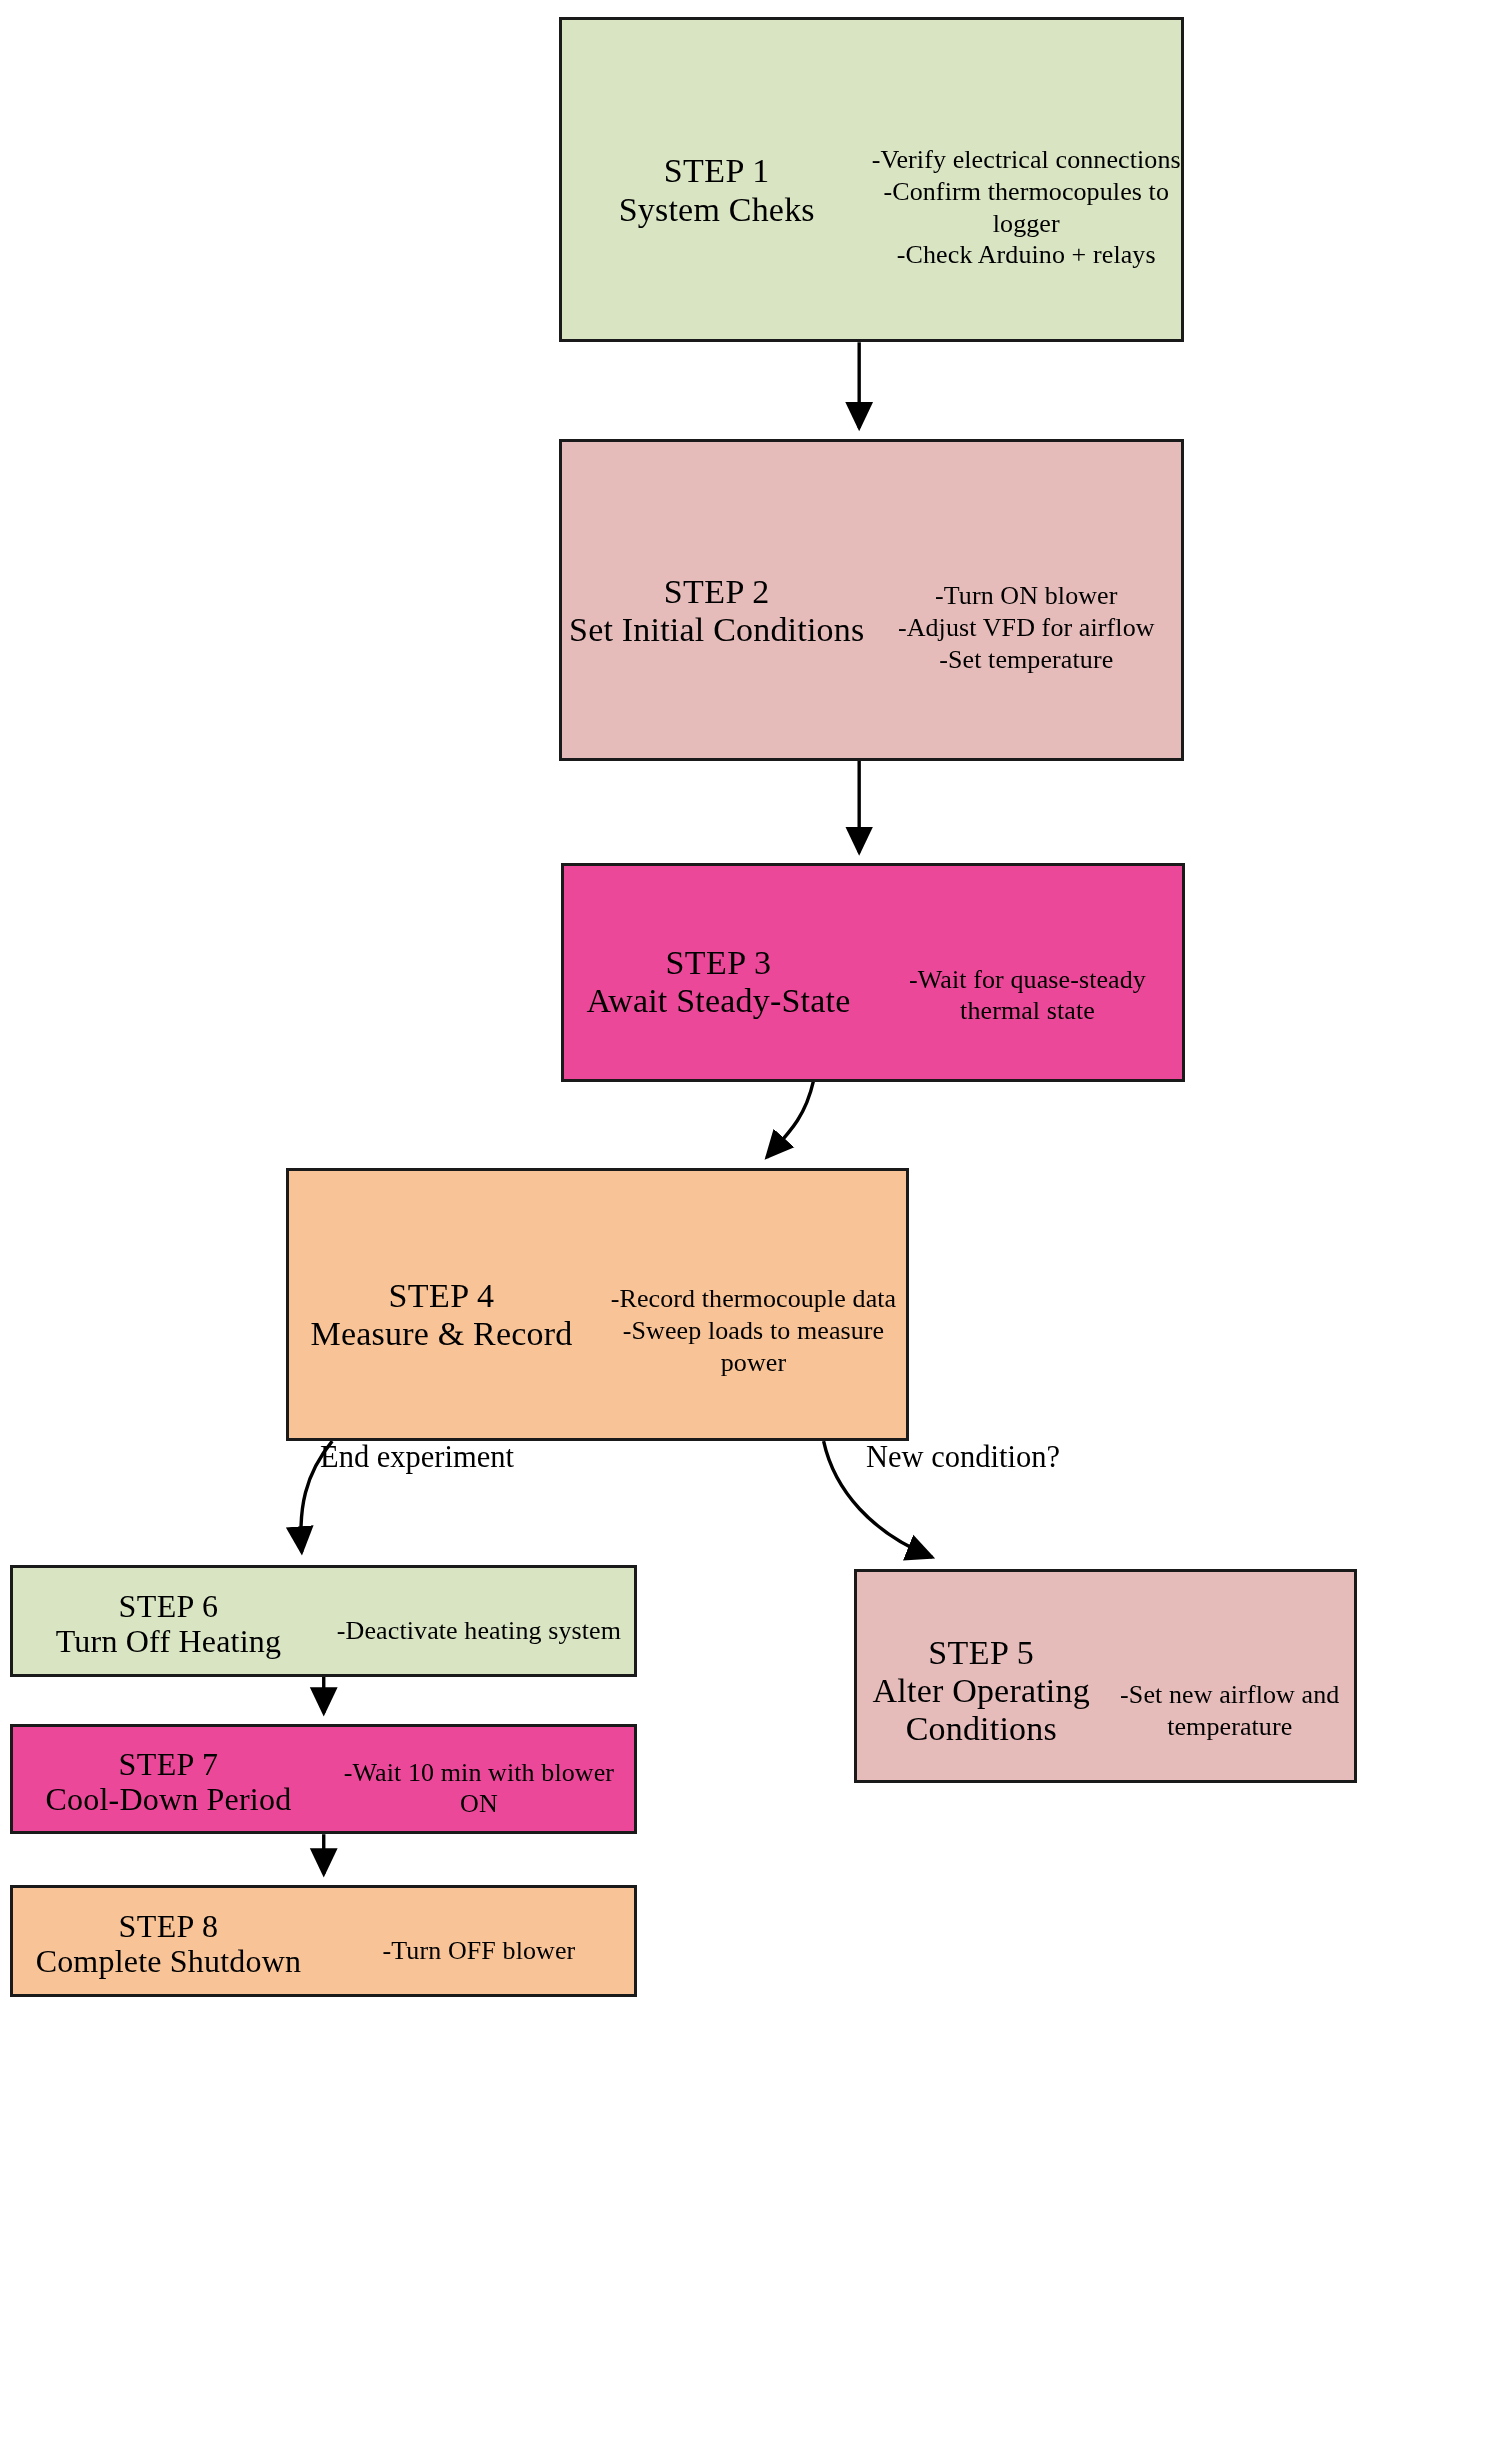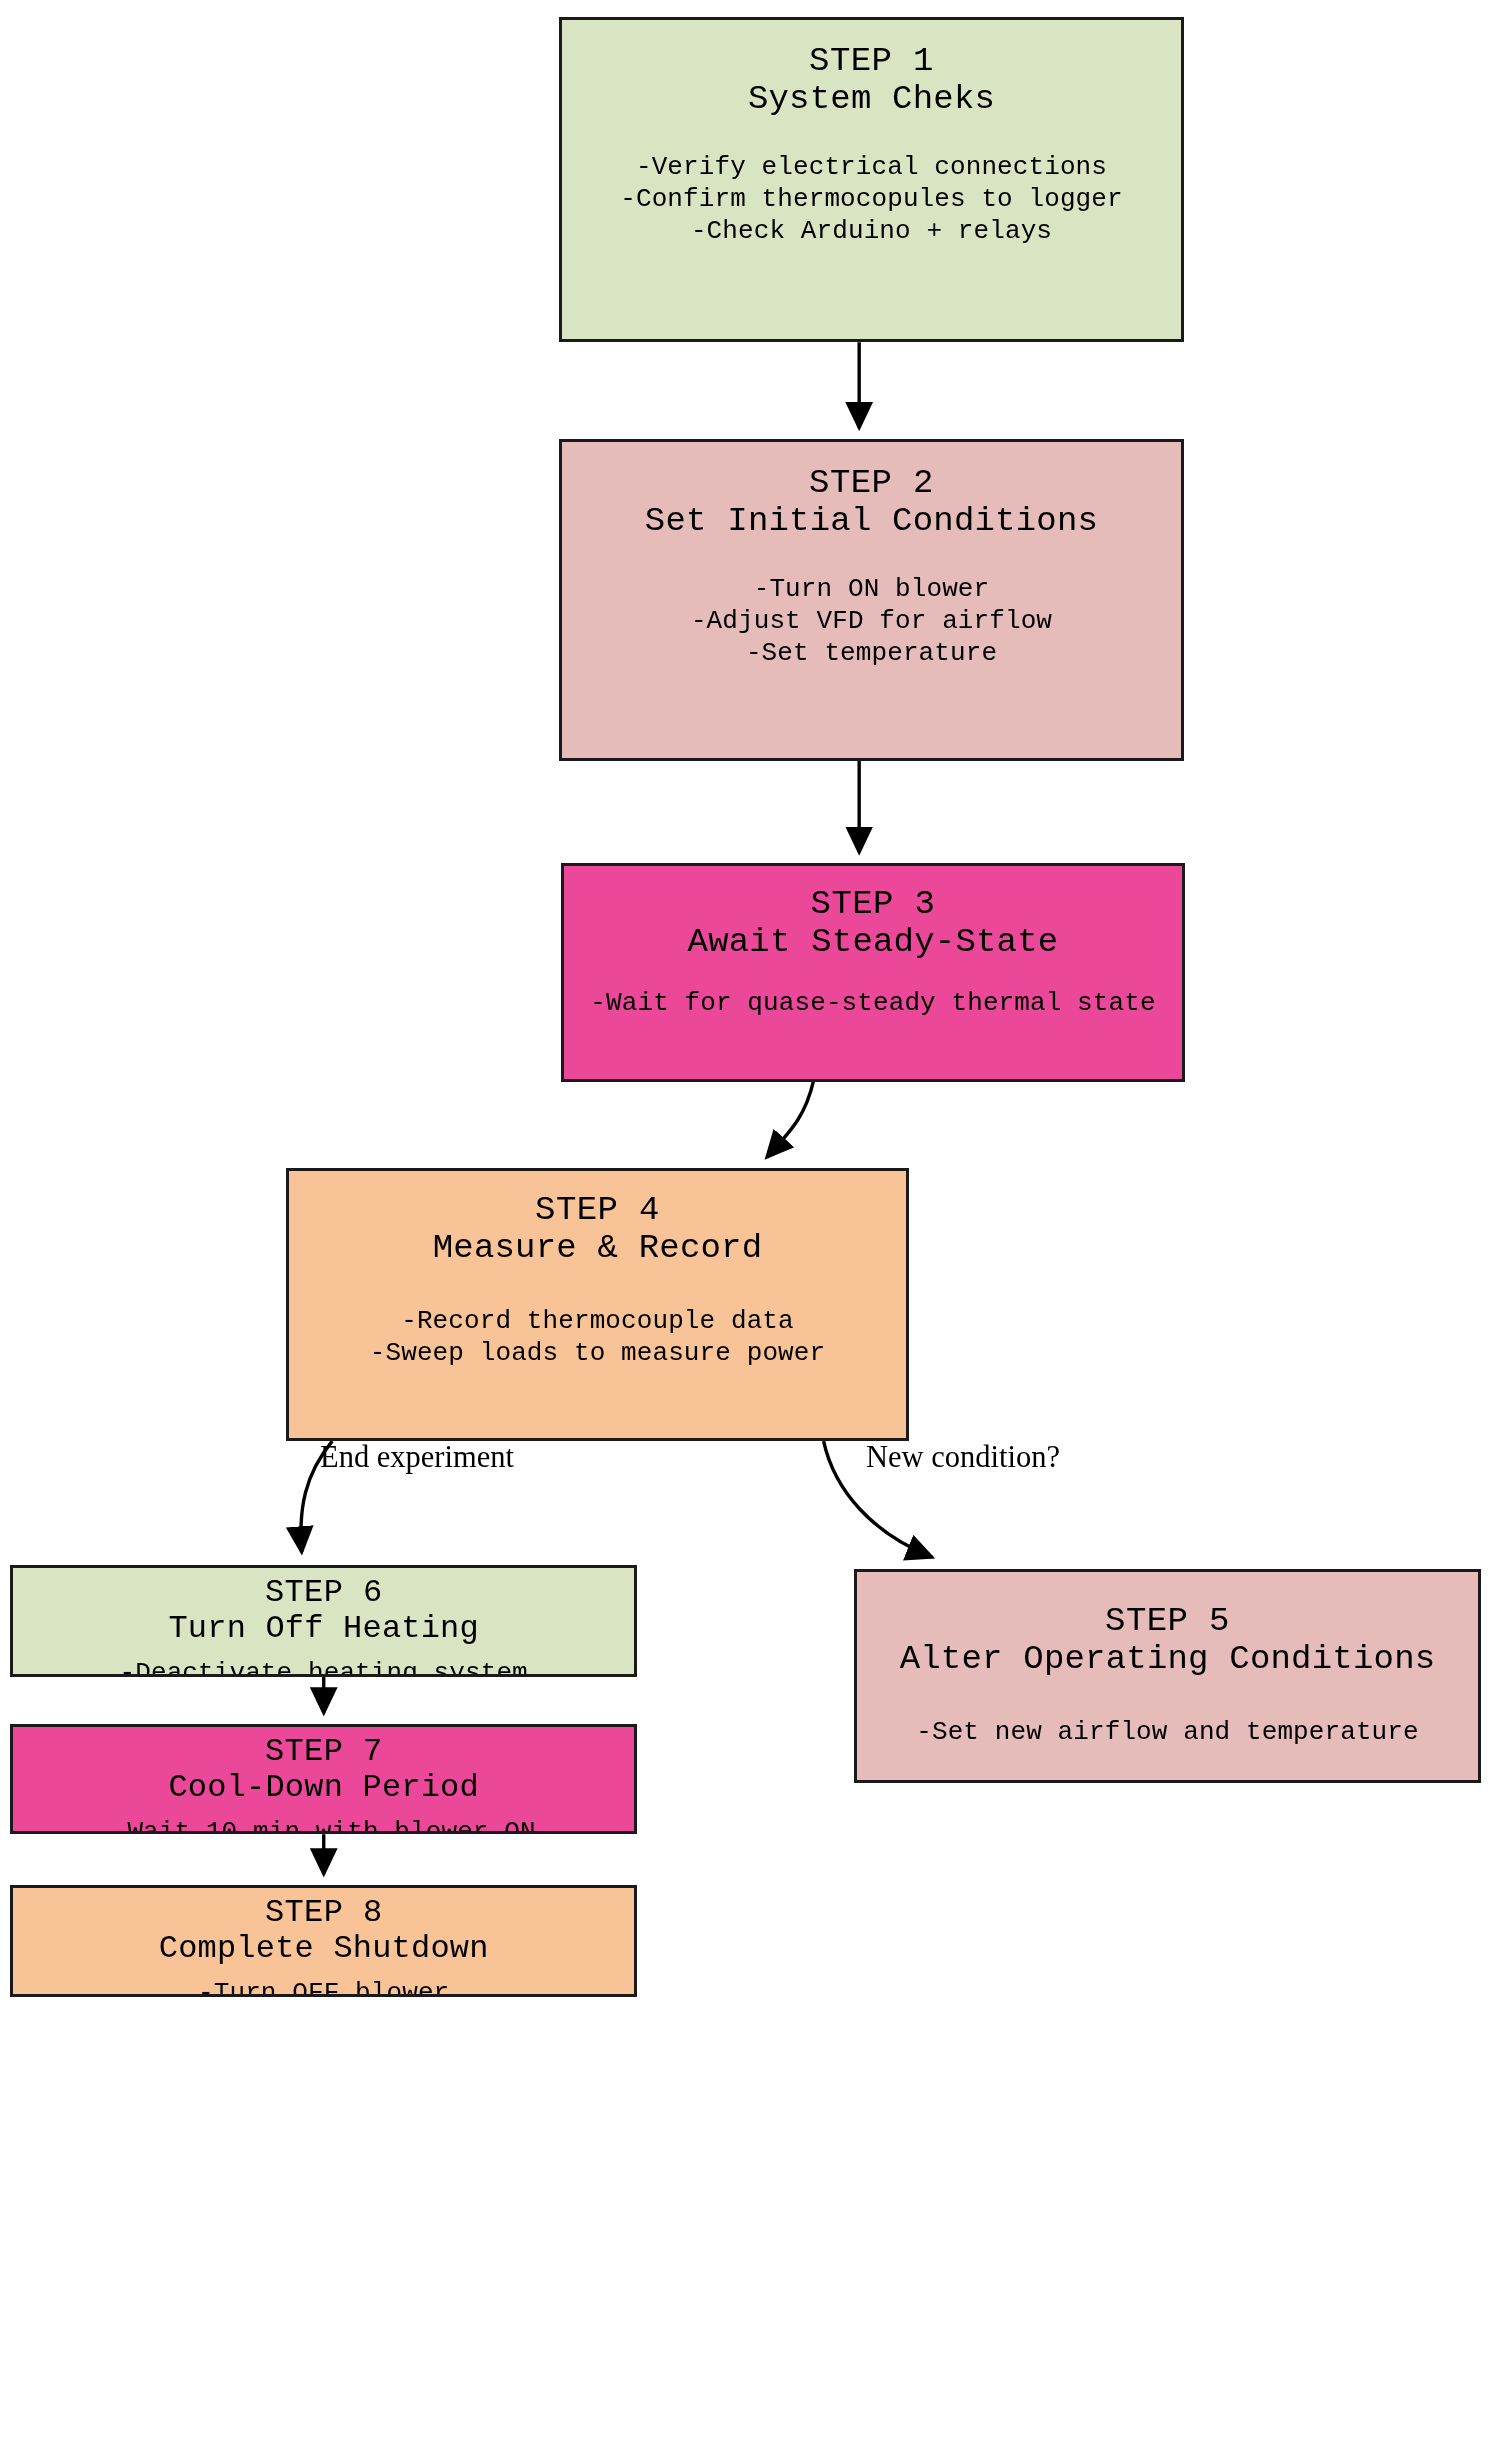--- a/index.html
+++ b/index.html
@@ -25,26 +25,24 @@
     top: 0;
     width: 1504px;
     height: 2462px;
     pointer-events: none;
   }
   .node {
     position: absolute;
     box-sizing: border-box;
     border: 3.4px solid #1a1a1a;
     display: flex;
-    flex-direction: column;
     align-items: center;
     text-align: center;
     line-height: 1.12;
     overflow: hidden;
-    font-family: Liberation Mono, monospace;
   }
   .node .title-block {
     width: 100%;
   }
   .node .step-id {
     display: block;
     font-size: 34px;
     letter-spacing: 0.4px;
   }
   .node .step-name {
@@ -73,21 +71,21 @@
 
   #node-step2 { left: 559px;  top: 439px;  width: 625px; height: 322px; padding-top: 22px; }
   #node-step2 .bullets { margin-top: 34px; }
 
   #node-step3 { left: 561px;  top: 863px; width: 624px; height: 219px; padding-top: 18.6px; }
   #node-step3 .bullets { margin-top: 27px; }
 
   #node-step4 { left: 286px;  top: 1168px; width: 623px; height: 273px; padding-top: 20.3px; gap: 7px; }
   #node-step4 .bullets { margin-top: 32px; }
 
-  #node-step5 { left: 854px; top: 1569px; width: 627px; height: 214px; padding-top: 30px; align-items: center; }
+  #node-step5 { left: 854px; top: 1569px; width: 503px; height: 214px; padding-top: 30px; align-items: center; }
   #node-step5 .bullets { margin-top: 39px; }
 
   #node-step6 { left: 10.2px;   top: 1565px; width: 627px; height: 112px; padding-top: 6.8px; }
   #node-step6 .bullets { margin-top: 12px; }
 
   #node-step7 { left: 10.2px;   top: 1724px; width: 627px; height: 110px; padding-top: 6.8px; }
   #node-step7 .bullets { margin-top: 12px; }
 
   #node-step8 { left: 10.2px;   top: 1885px; width: 627px; height: 112px; padding-top: 6.8px; }
   #node-step8 .bullets { margin-top: 12px; }

